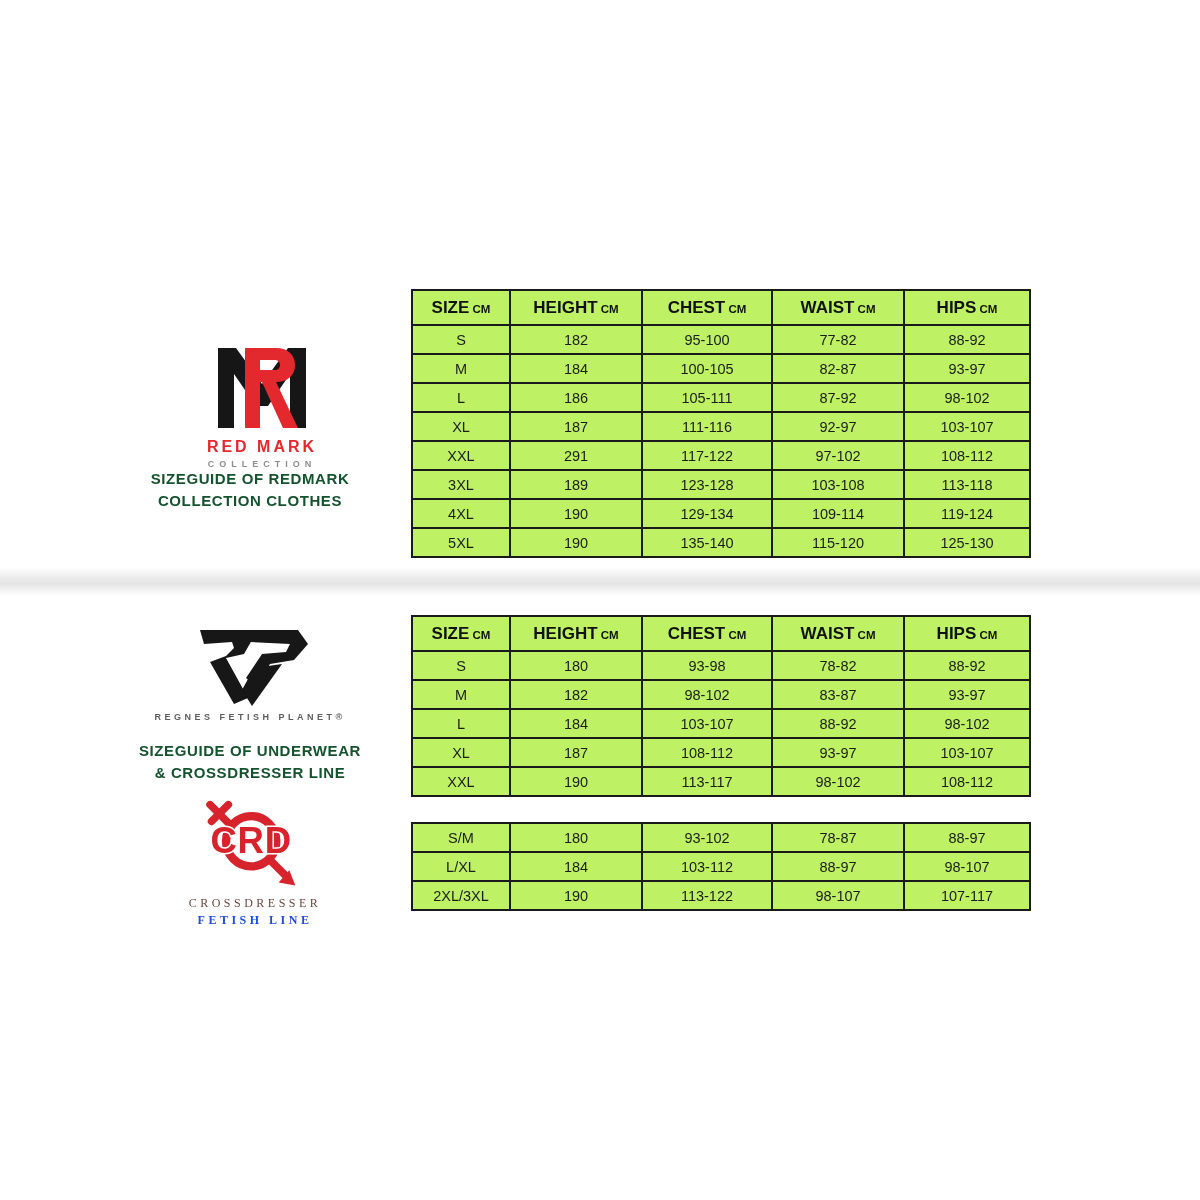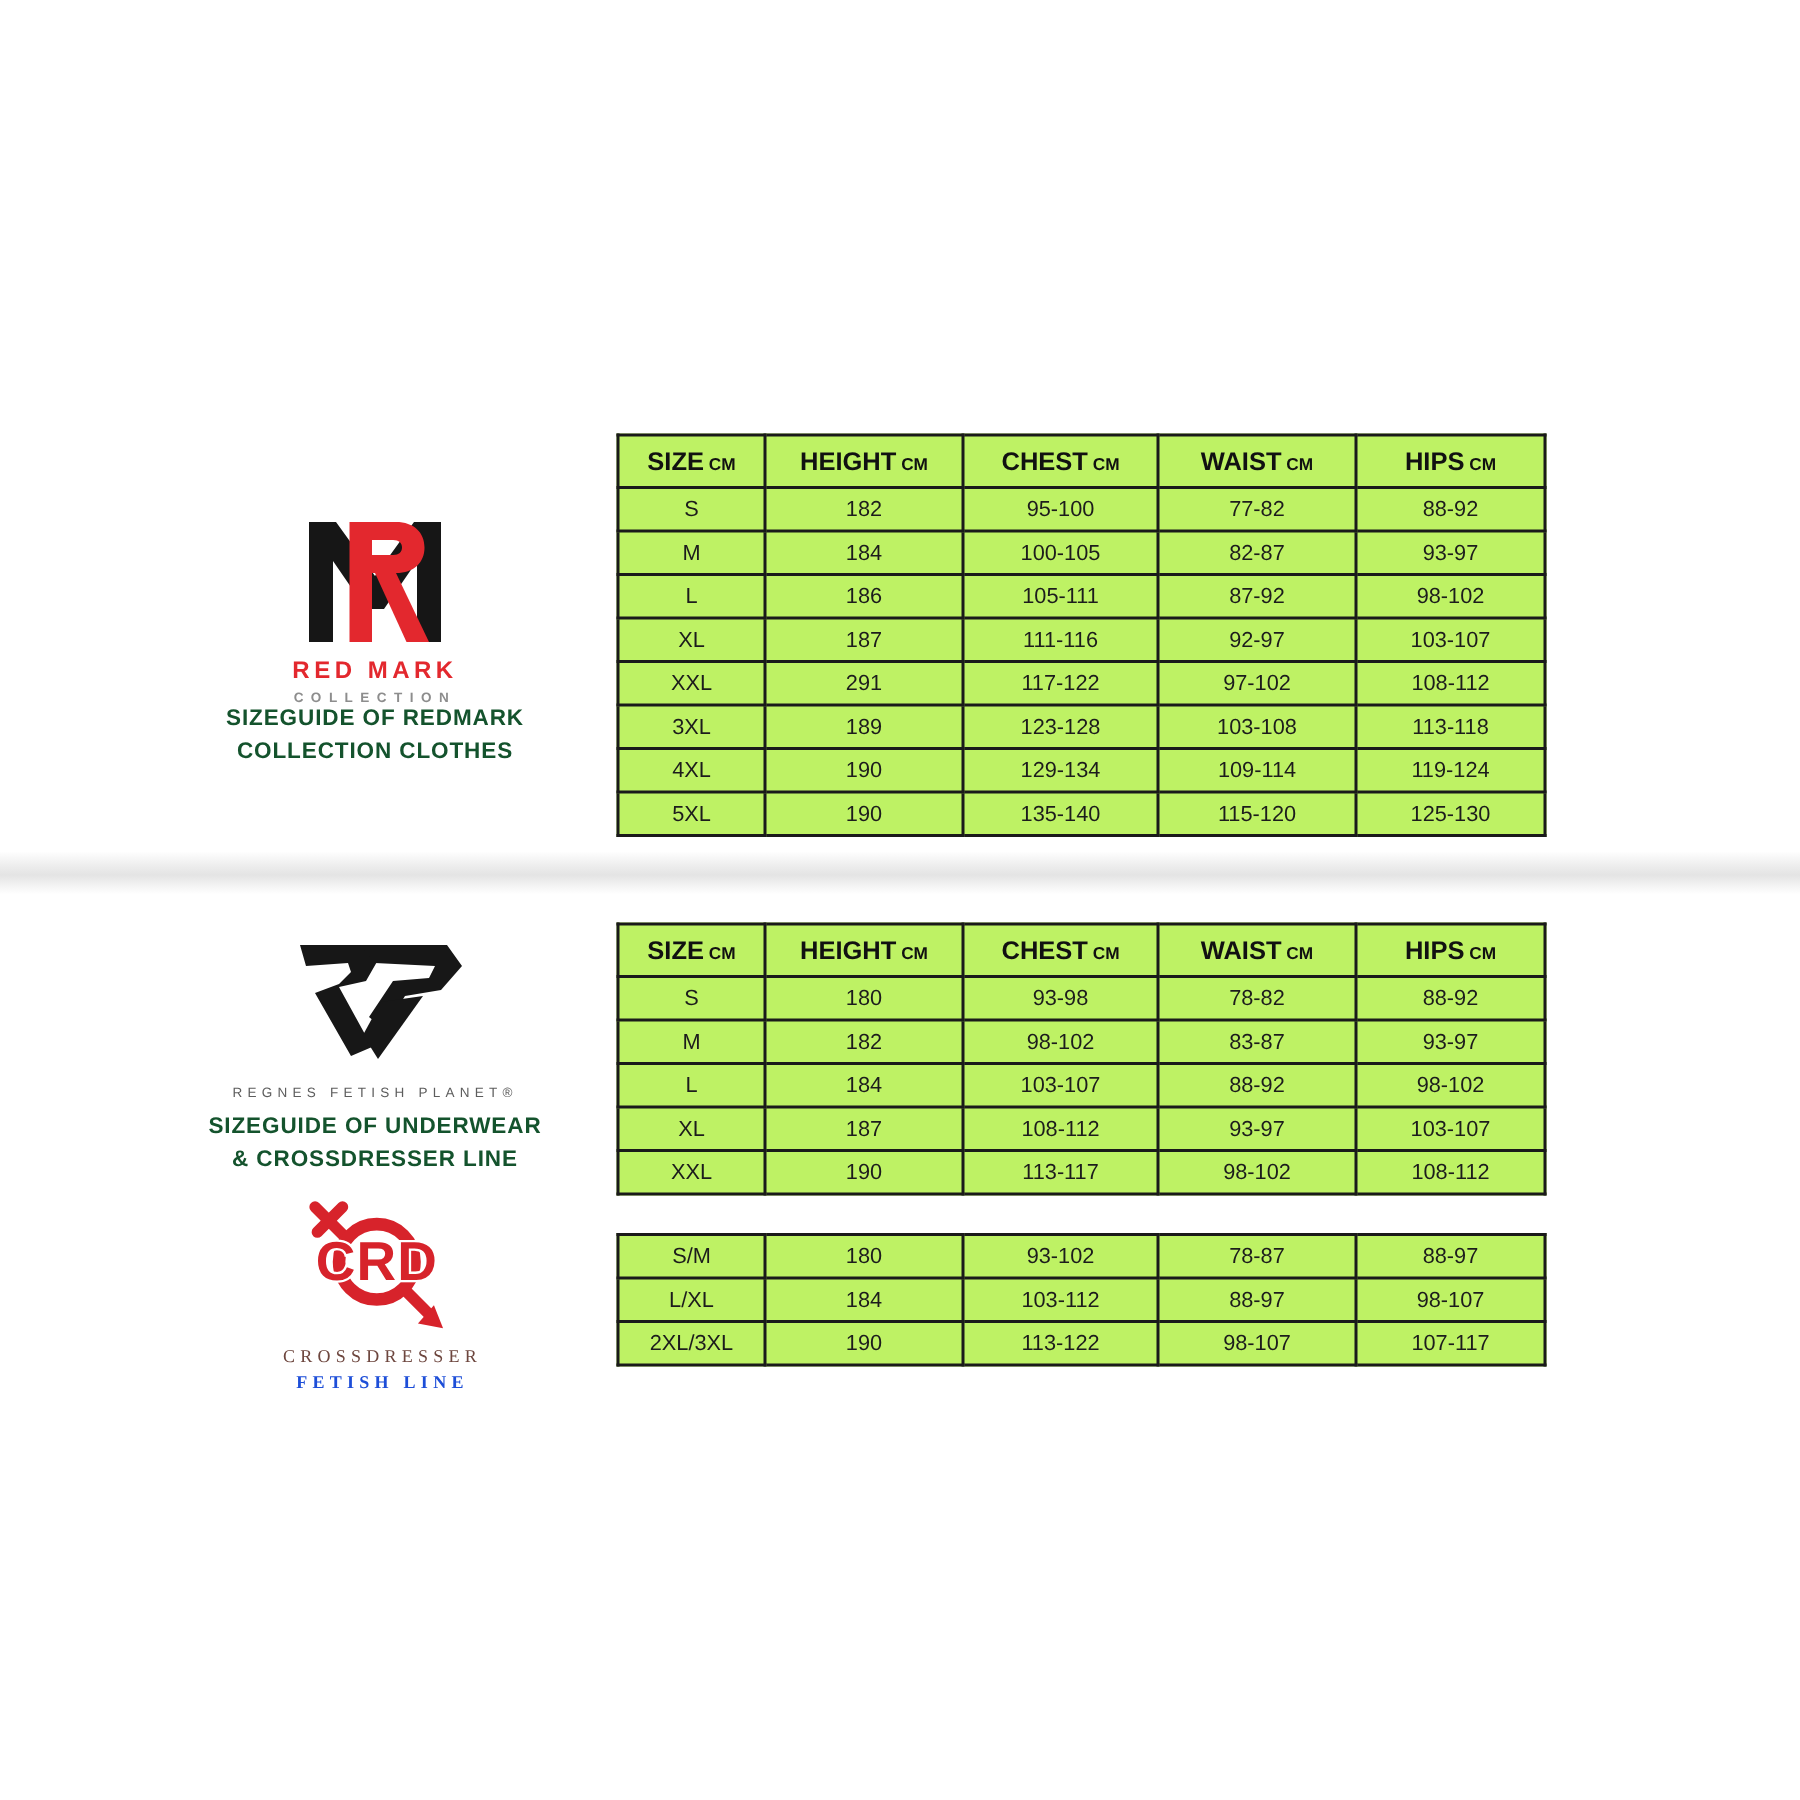--- a/index.html
+++ b/index.html
@@ -16,43 +16,42 @@
   
   .divider-band {
     position: absolute;
     left: 0; top: 568px;
     width: 100%; height: 28px;
     background: linear-gradient(180deg, #fefefe 0%, #ececec 35%, #e4e4e4 55%, #f6f6f6 85%, #ffffff 100%);
   }
 
   
   .brand-block { position: absolute; text-align: center; }
-  #redmark-logo   { left: 140px; top: 344px; width: 220px; }
+  #redmark-logo   { left: 152px; top: 344px; width: 220px; }
   #redmark-caption{ left: 130px; top: 468px; width: 240px; }
   #rp-logo        { left: 140px; top: 624px; width: 220px; }
   #underwear-caption { left: 130px; top: 740px; width: 240px; }
   #crd-logo       { left: 155px; top: 794px; width: 200px; }
 
   .redmark-name {
     margin-top: 2px;
     font-size: 16px; font-weight: bold; letter-spacing: 3px;
     color: #e3282e;
   }
   .redmark-sub {
     margin-top: 3px;
     font-size: 9px; font-weight: bold; letter-spacing: 5px;
     color: #8d8d8d;
   }
   .caption {
     font-size: 15px; font-weight: bold; letter-spacing: 0.6px;
     line-height: 22px; color: #14532d;
   }
   .rp-brandline {
-    margin-top: 10px;
-    font-size: 9px; font-weight: normal; letter-spacing: 3.5px;
+    font-size: 9px; font-weight: bold; letter-spacing: 3.5px;
     color: #5d5d5d;
   }
   .crd-line1 {
     margin-top: 2px;
     font-family: "Liberation Serif", serif;
     font-size: 12px; font-weight: normal; letter-spacing: 3.5px;
     color: #6d463e;
   }
   .crd-line2 {
     margin-top: 2px;

